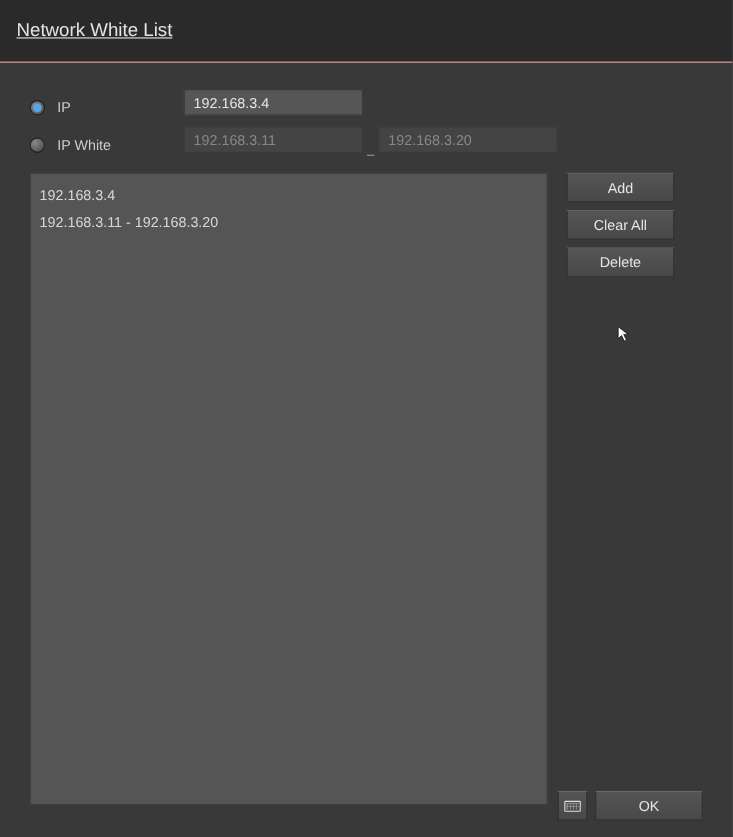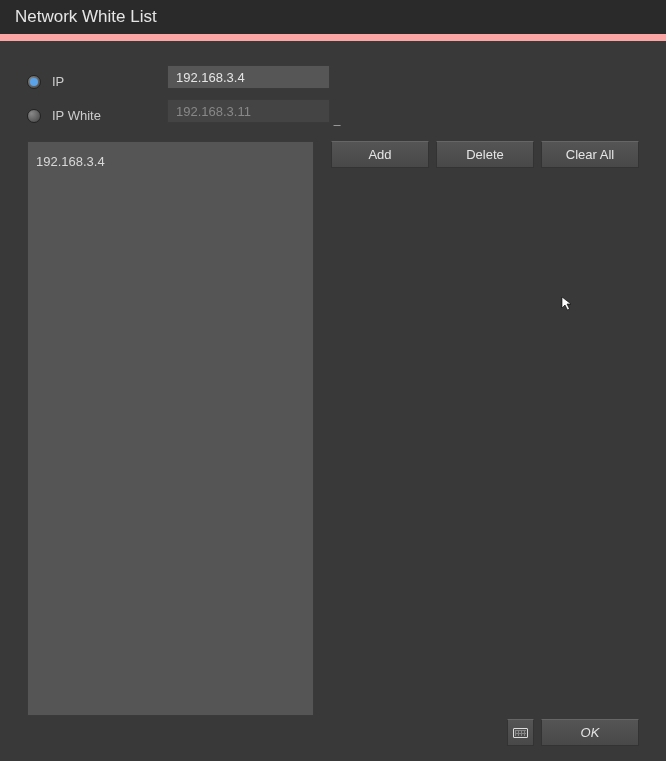--- a/index.html
+++ b/index.html
@@ -11,24 +11,25 @@
       font-family: Arial, sans-serif;
       background: #393939;
       width: 666px;
       height: 761px;
       color: #cccccc;
       font-size: 13px;
       overflow: hidden;
     }
     .title-bar {
       background: #2a2a2a;
-      padding: 7px 15px;
+      padding: 18px 15px;
       font-size: 17px;
       color: #e5e5e5;
-      border-bottom: 7px solid #fca5a5;
+      border-bottom: 1px solid #fca5a5;
+      text-decoration: underline;
     }
     .content {
       padding: 14px 27px 10px 27px;
     }
     .form-row {
       display: flex;
       align-items: flex-end;
       height: 34px;
     }
     .radio-wrap {
@@ -97,21 +98,21 @@
       padding: 8px 8px;
       color: #d8d8d8;
       line-height: 24px;
     }
     .list-item {
       cursor: pointer;
     }
     .side-buttons {
       margin-left: 17px;
       display: flex;
-      flex-direction: row;
+      flex-direction: column;
       gap: 7px;
     }
     .btn {
       width: 98px;
       height: 27px;
       background: linear-gradient(#555555, #484848);
       border: 1px solid #333333;
       border-top-color: #666666;
       color: #e5e5e5;
       font-size: 13px;
@@ -120,21 +121,20 @@
       align-items: center;
       justify-content: center;
     }
     .footer {
       position: absolute;
       bottom: 15px;
       right: 27px;
       display: flex;
       gap: 7px;
       align-items: center;
-      font-style: italic;
     }
     .kbd-btn {
       width: 27px;
       height: 27px;
       background: linear-gradient(#555555, #484848);
       border: 1px solid #333333;
       border-top-color: #666666;
       cursor: pointer;
       display: flex;
       align-items: center;
@@ -181,30 +181,32 @@
     <input type="text" class="text-input" value="192.168.3.4" style="">
   </div>
 
   <div class="form-row">
     <div class="radio-wrap">
       <div class="radio-btn"></div>
     </div>
     <div class="radio-label">IP White</div>
     <input type="text" class="text-input disabled" readonly="" value="192.168.3.11" style="">
     <div class="range-sep">_</div>
+    <input type="text" class="text-input disabled" readonly="" value="192.168.3.20" style="">
   </div>
 
   <div class="main-area">
     <div class="list-box">
       <div class="list-item">192.168.3.4</div>
+      <div class="list-item">192.168.3.11 - 192.168.3.20</div>
     </div>
     <div class="side-buttons">
       <div class="btn">Add</div>
+      <div class="btn">Clear All</div>
       <div class="btn">Delete</div>
-      <div class="btn">Clear All</div>
     </div>
   </div>
 
 </div>
 
 <div class="footer">
   <div class="kbd-btn">
     <span class="kbd-icon"></span>
   </div>
   <div class="btn">OK</div>

